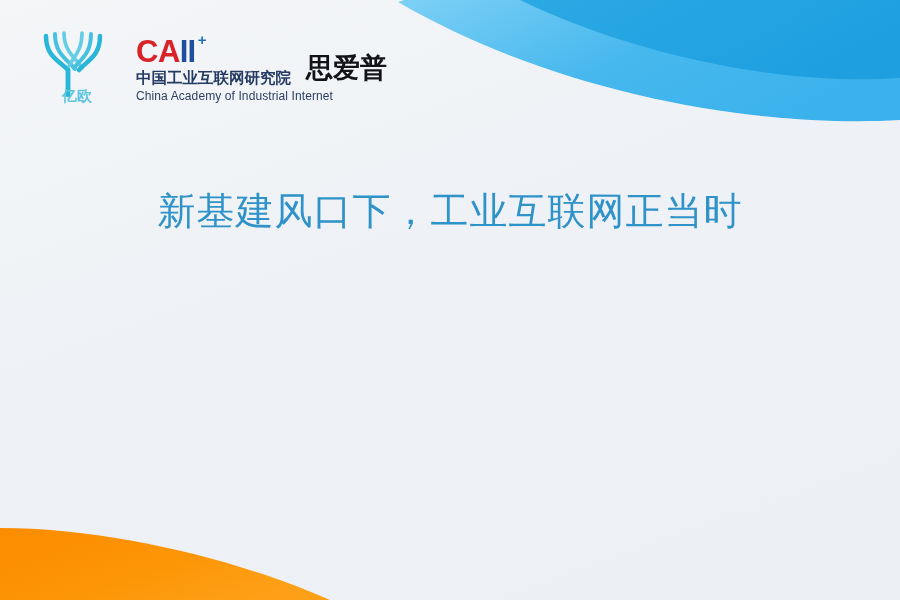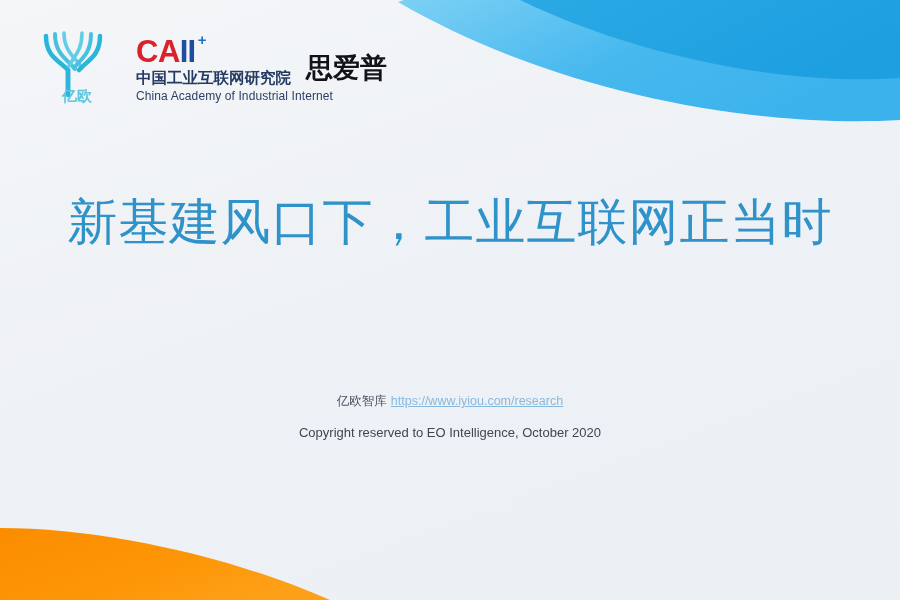--- a/index.html
+++ b/index.html
@@ -137,27 +137,27 @@
   
   .title-block {
     position: absolute;
     left: 0;
     top: 190px;
     width: 900px;
     text-align: center;
     z-index: 4;
   }
   .main-title {
-    font-family: Liberation Mono, monospace;
-    font-size: 50px;
+    font-family: Liberation Sans, sans-serif;
+    font-size: 38px;
     line-height: 1.12;
     color: #2f93c9;
     letter-spacing: 1px;
     font-weight: normal;
-    margin: 8px;
+    margin: 0;
     white-space: nowrap;
   }
   .sub-title {
     font-family: "DejaVu Sans", sans-serif;
     font-size: 28px;
     color: #3d9cc9;
     letter-spacing: 0.5px;
     margin: 22px 0 0 0;
     font-weight: normal;
     white-space: nowrap;
@@ -260,19 +260,15 @@
     <div class="logo-sap">
       <div class="sap-cn">思爱普</div>
     </div>
   </div>
 
   <div class="title-block">
     <h1 class="main-title">新基建风口下，工业互联网正当时</h1>
   </div>
 
   <div class="credits">
-    <div class="credit-line-1">
-      <span>亿欧智库</span><a class="credit-url" href="#">https://www.iyiou.com/research</a>
-    </div>
-    <div class="credit-line-2">Copyright reserved to EO Intelligence, October 2020</div>
   </div>
 
 </div>
 
 </body></html>

